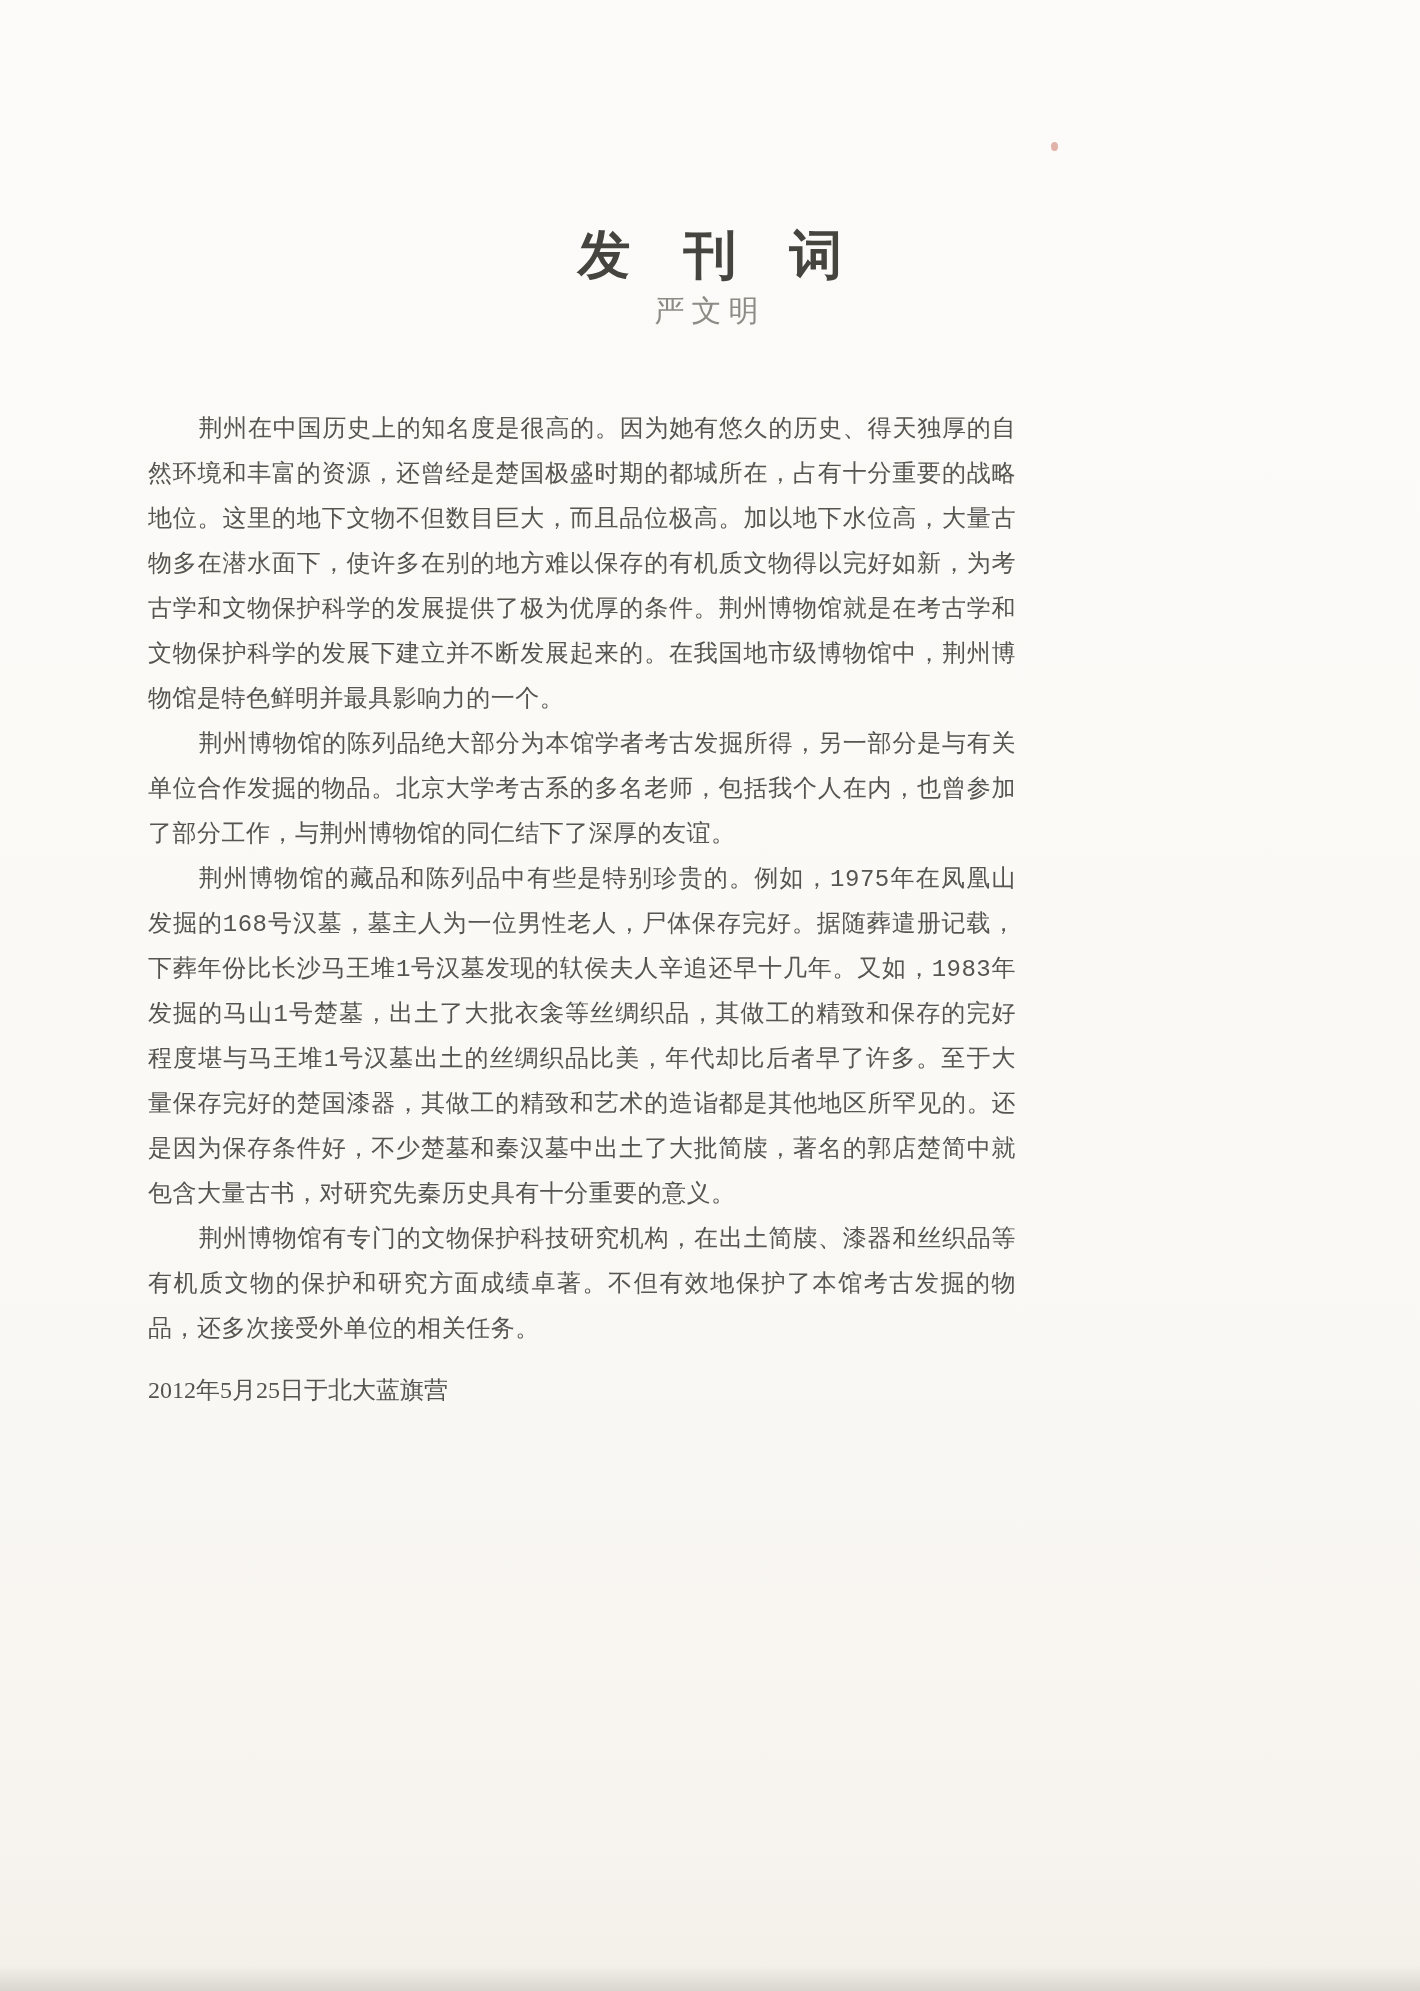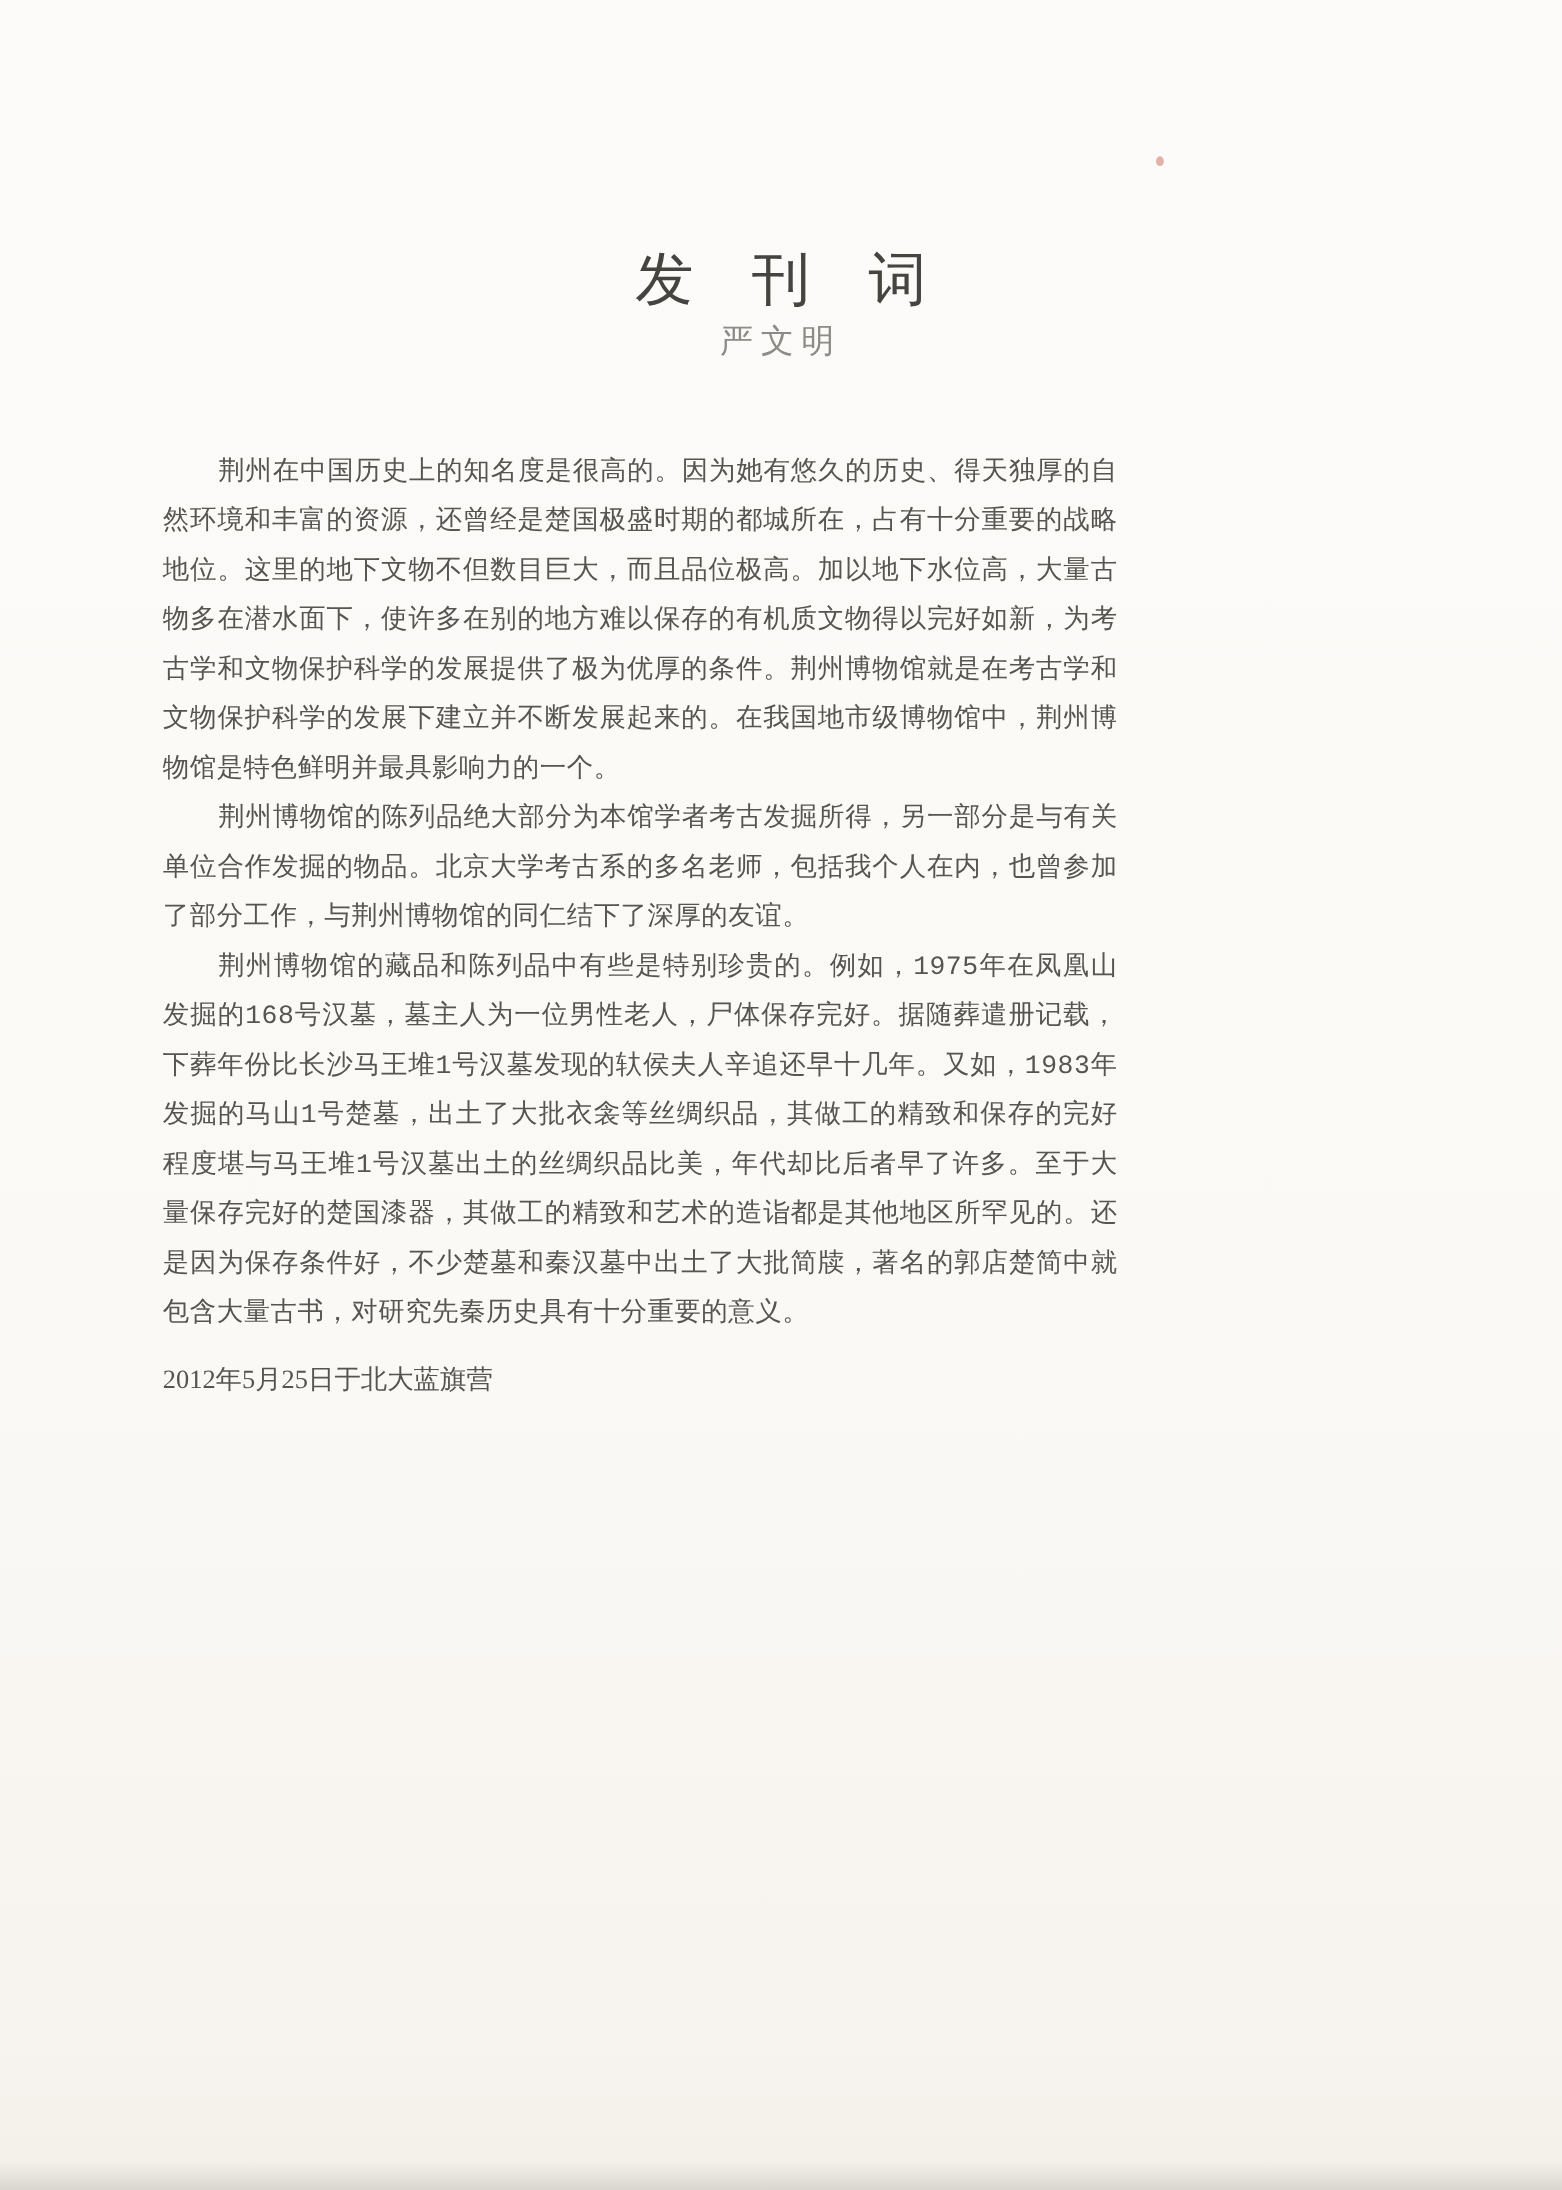--- a/index.html
+++ b/index.html
@@ -14,21 +14,21 @@
     overflow: hidden;
     background: linear-gradient(180deg, #fcfbf9 0%, #fbf9f6 60%, #f7f4ef 92%, #f3f0ea 100%);
     font-family: "Liberation Serif", "DejaVu Serif", serif;
   }
   .title {
     margin: 0;
     padding-top: 220px;
     text-align: center;
     font-size: 53px;
     line-height: 70px;
-    font-weight: normal;
+    font-weight: bold;
     color: #45443f;
   }
   .author {
     text-align: center;
     font-size: 30px;
     line-height: 42px;
     letter-spacing: 7px;
     color: #8c8b85;
   }
   .doc-body {
@@ -81,19 +81,20 @@
 
 <div class="page">
   <h1 class="title">发　刊　词</h1>
 
   <div class="author">严文明</div>
 
   <div class="doc-body">
     <p>荆州在中国历史上的知名度是很高的。因为她有悠久的历史、得天独厚的自然环境和丰富的资源，还曾经是楚国极盛时期的都城所在，占有十分重要的战略地位。这里的地下文物不但数目巨大，而且品位极高。加以地下水位高，大量古物多在潜水面下，使许多在别的地方难以保存的有机质文物得以完好如新，为考古学和文物保护科学的发展提供了极为优厚的条件。荆州博物馆就是在考古学和文物保护科学的发展下建立并不断发展起来的。在我国地市级博物馆中，荆州博物馆是特色鲜明并最具影响力的一个。</p>
     <p>荆州博物馆的陈列品绝大部分为本馆学者考古发掘所得，另一部分是与有关单位合作发掘的物品。北京大学考古系的多名老师，包括我个人在内，也曾参加了部分工作，与荆州博物馆的同仁结下了深厚的友谊。</p>
     <p>荆州博物馆的藏品和陈列品中有些是特别珍贵的。例如，1975年在凤凰山发掘的168号汉墓，墓主人为一位男性老人，尸体保存完好。据随葬遣册记载，下葬年份比长沙马王堆1号汉墓发现的轪侯夫人辛追还早十几年。又如，1983年发掘的马山1号楚墓，出土了大批衣衾等丝绸织品，其做工的精致和保存的完好程度堪与马王堆1号汉墓出土的丝绸织品比美，年代却比后者早了许多。至于大量保存完好的楚国漆器，其做工的精致和艺术的造诣都是其他地区所罕见的。还是因为保存条件好，不少楚墓和秦汉墓中出土了大批简牍，著名的郭店楚简中就包含大量古书，对研究先秦历史具有十分重要的意义。</p>
+    <p>荆州博物馆有专门的文物保护科技研究机构，在出土简牍、漆器和丝织品等有机质文物的保护和研究方面成绩卓著。不但有效地保护了本馆考古发掘的物品，还多次接受外单位的相关任务。</p>
   </div>
 
   <div class="dateline">2012年5月25日于北大蓝旗营</div>
 
   <div class="speck"></div>
   <div class="scan-edge-bottom"></div>
 </div>
 
 </body></html>

